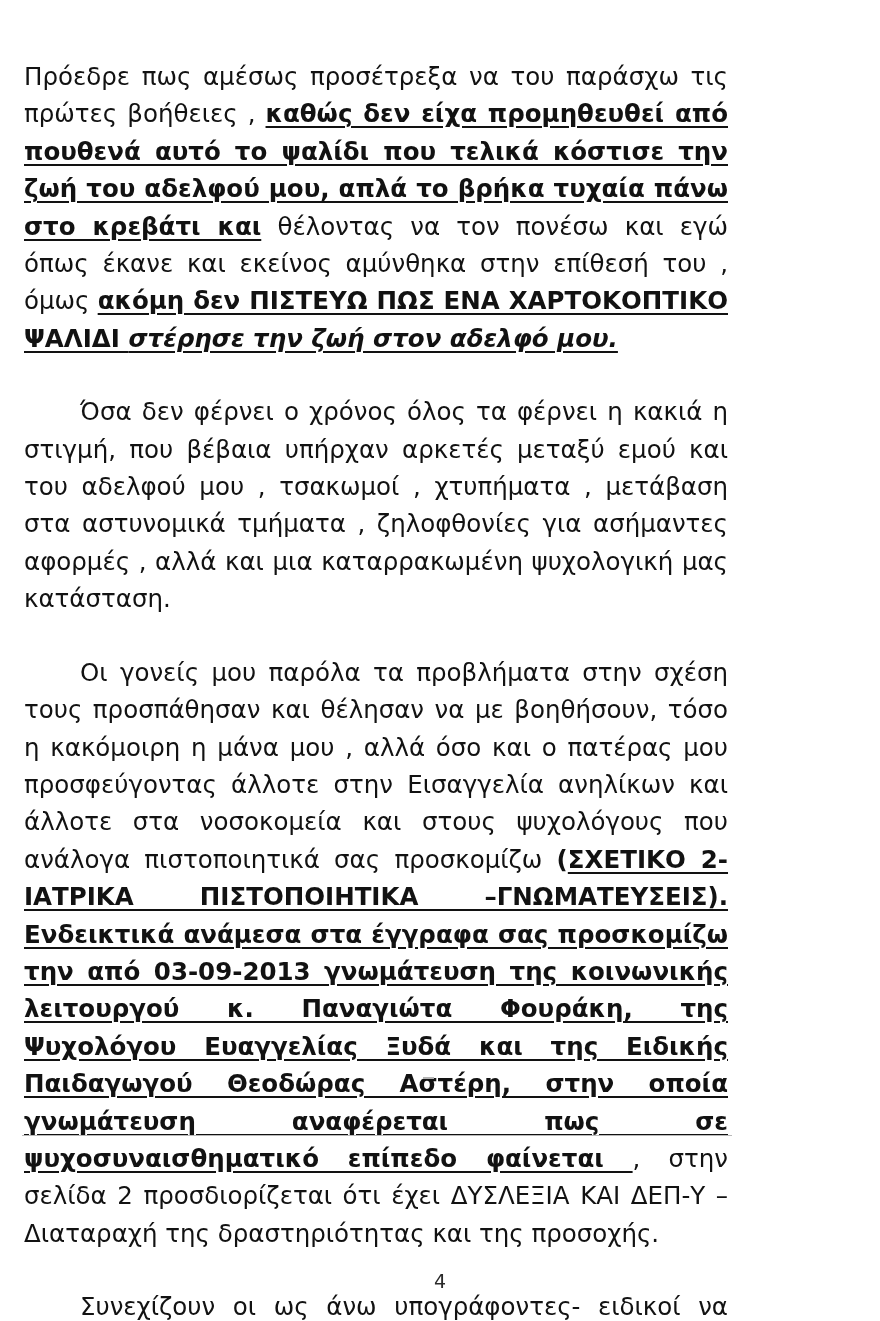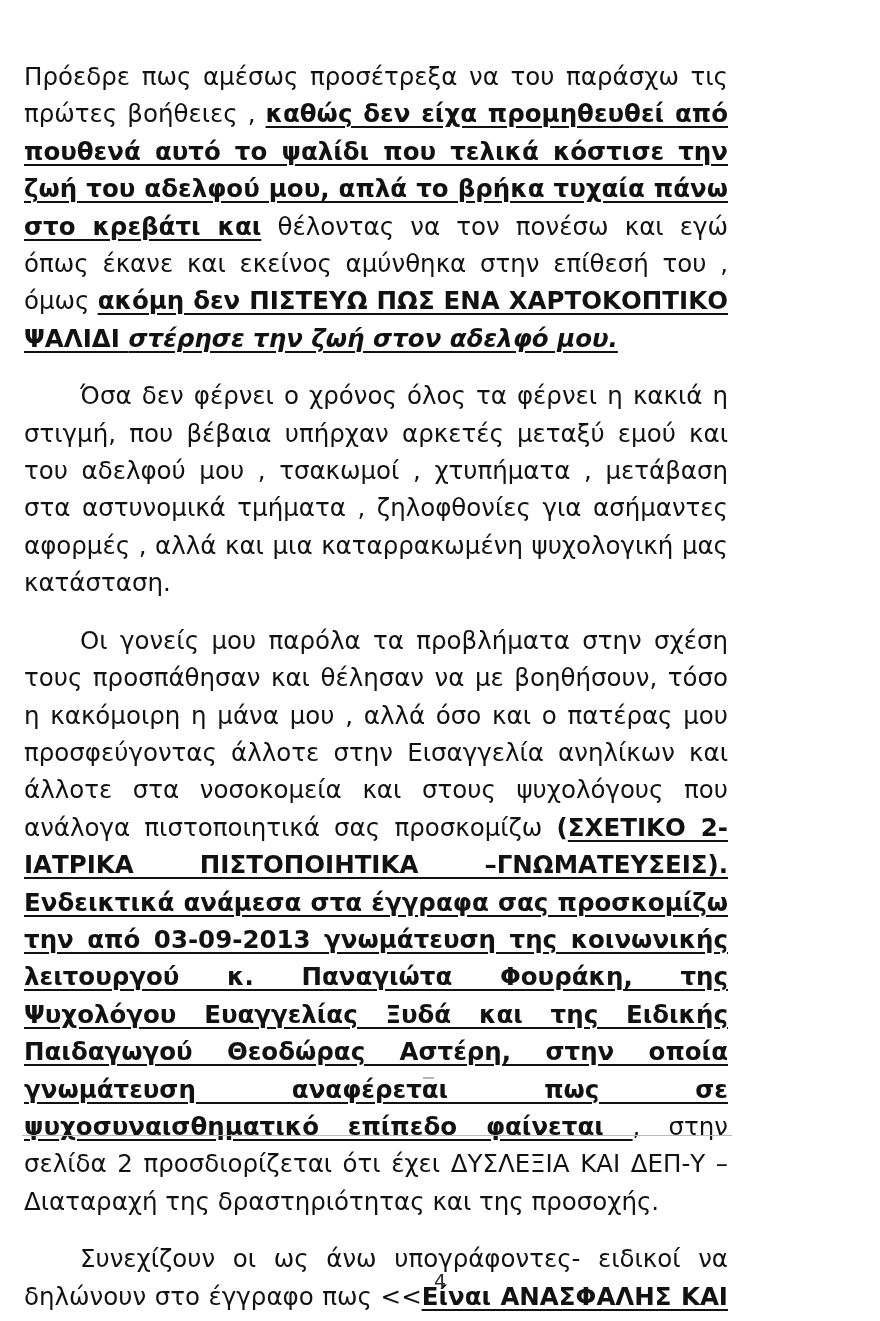--- a/index.html
+++ b/index.html
@@ -36,21 +36,21 @@
     font-size: 24.5px;
     line-height: 37.4px;
     letter-spacing: 0px;
     word-spacing: 0px;
     color: #121212;
   }
   p.para.indent {
     text-indent: 56px;
   }
   p.gap {
-    margin-top: 20px;
+    margin-top: 36px;
   }
   
   .bu {            
     font-weight: 700;
     text-decoration: underline;
     text-decoration-thickness: 2px;
     text-underline-offset: 4px;
   }
   .b {             
     font-weight: 700;

